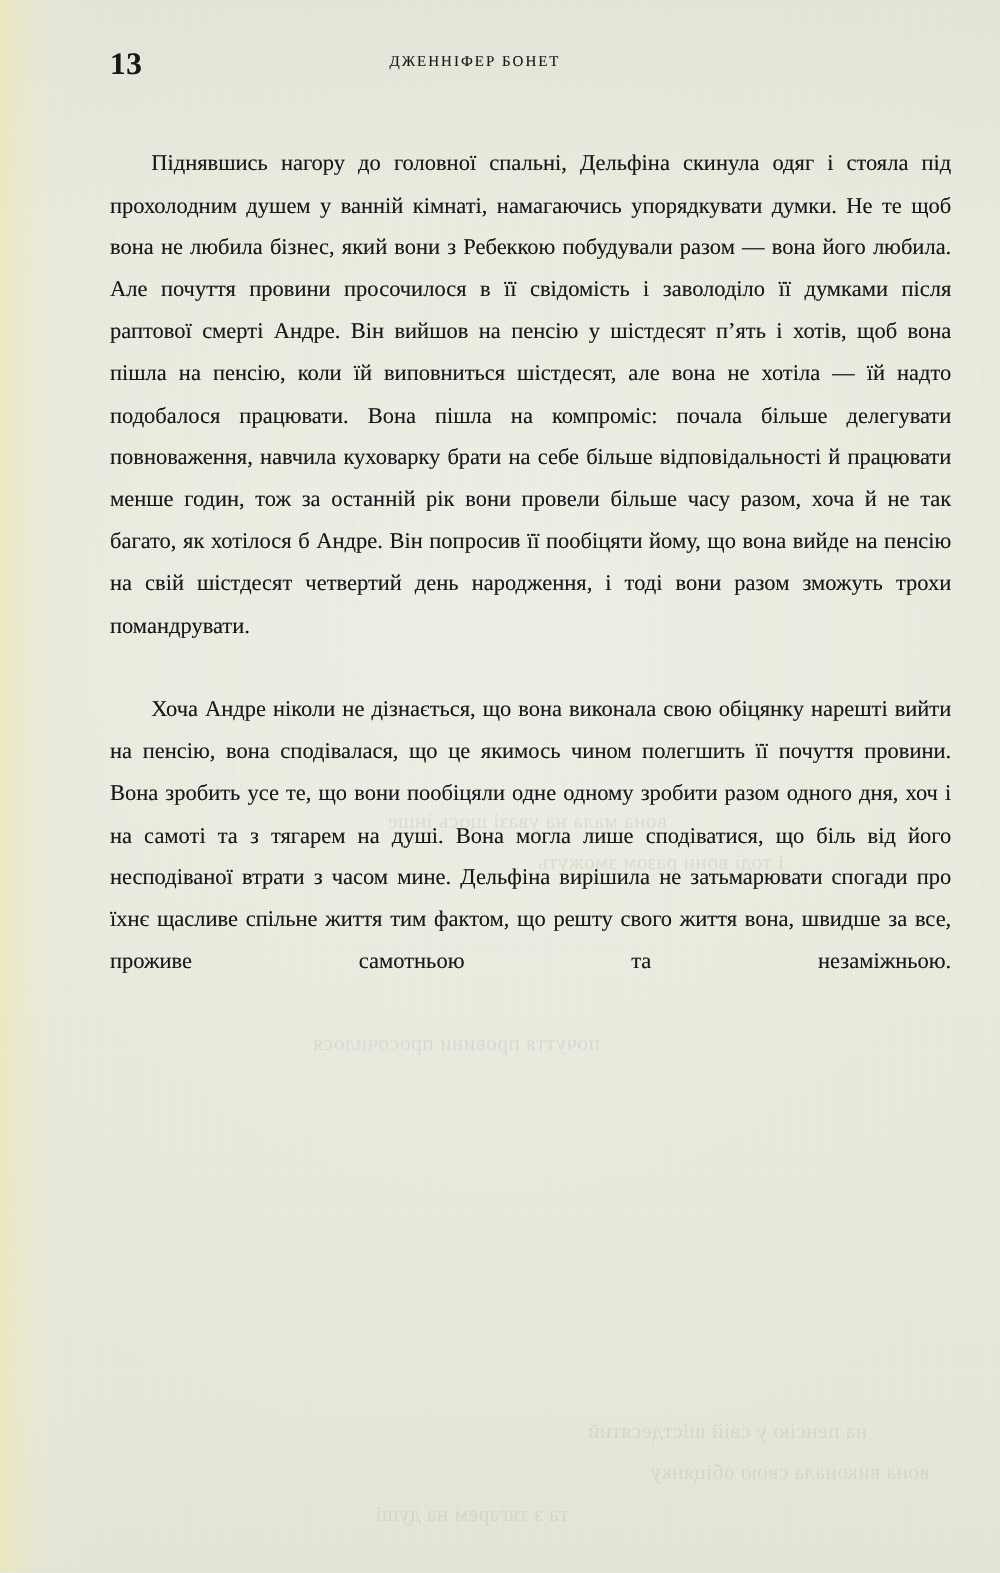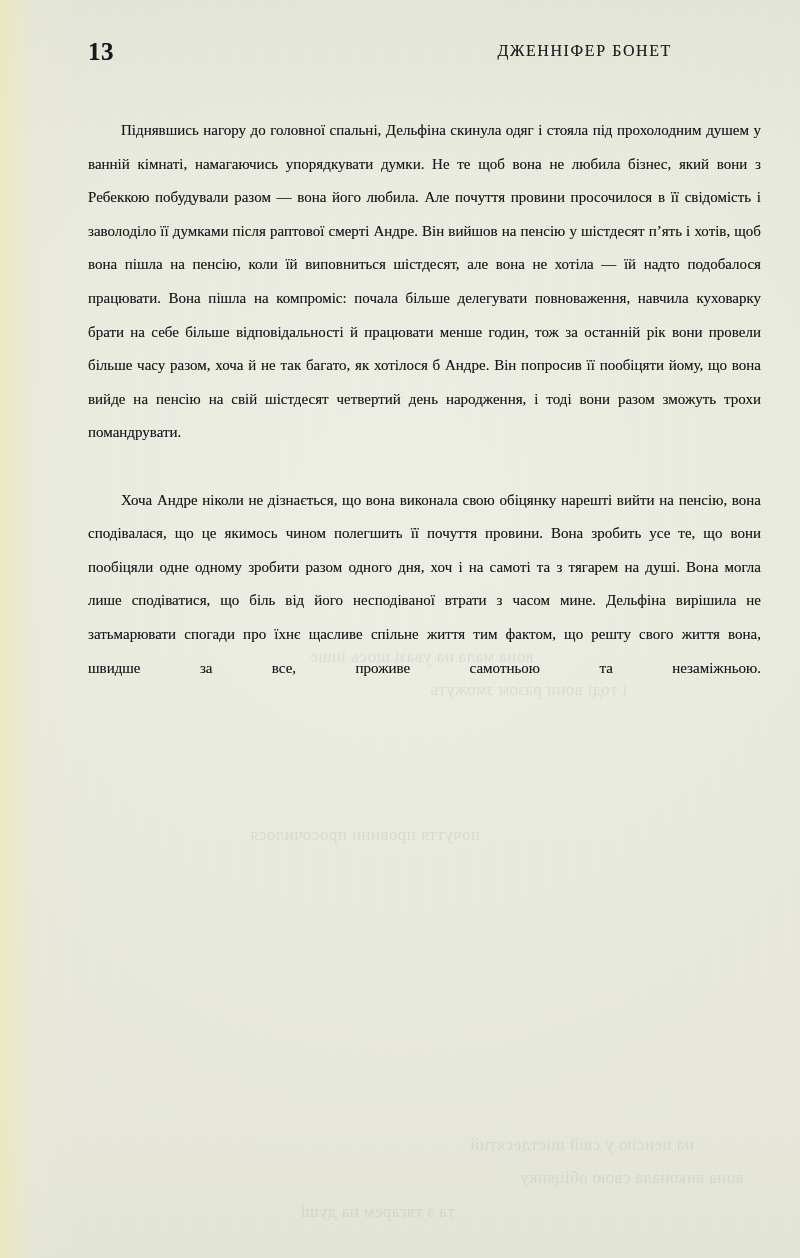--- a/index.html
+++ b/index.html
@@ -83,40 +83,40 @@
     font-size: 25px;
     font-weight: bold;
     color: #16181a;
     letter-spacing: 0.5px;
   }
   .runhead {
     position: absolute;
     left: 0;
     right: 0;
     top: 4px;
-    text-align: right;
-    font-size: 16px;
+    text-align: center;
+    font-size: 12px;
     color: #1a1c1e;
     letter-spacing: 1.6px;
     padding-right: 88px;
   }
 
   
   .textblock {
     position: absolute;
     left: 88px;
     top: 114px;
     width: 673px;
   }
   p.para {
     margin: 0;
     text-align: justify;
     text-justify: inter-word;
     text-indent: 33px;
-    font-size: 15px;
+    font-size: 18px;
     line-height: 33.6px;
     color: #15171a;
     word-spacing: 0.3px;
     hyphens: manual;
     -webkit-hyphens: manual;
   }
   p.para:last-child {
     text-align: justify;
   }
   

